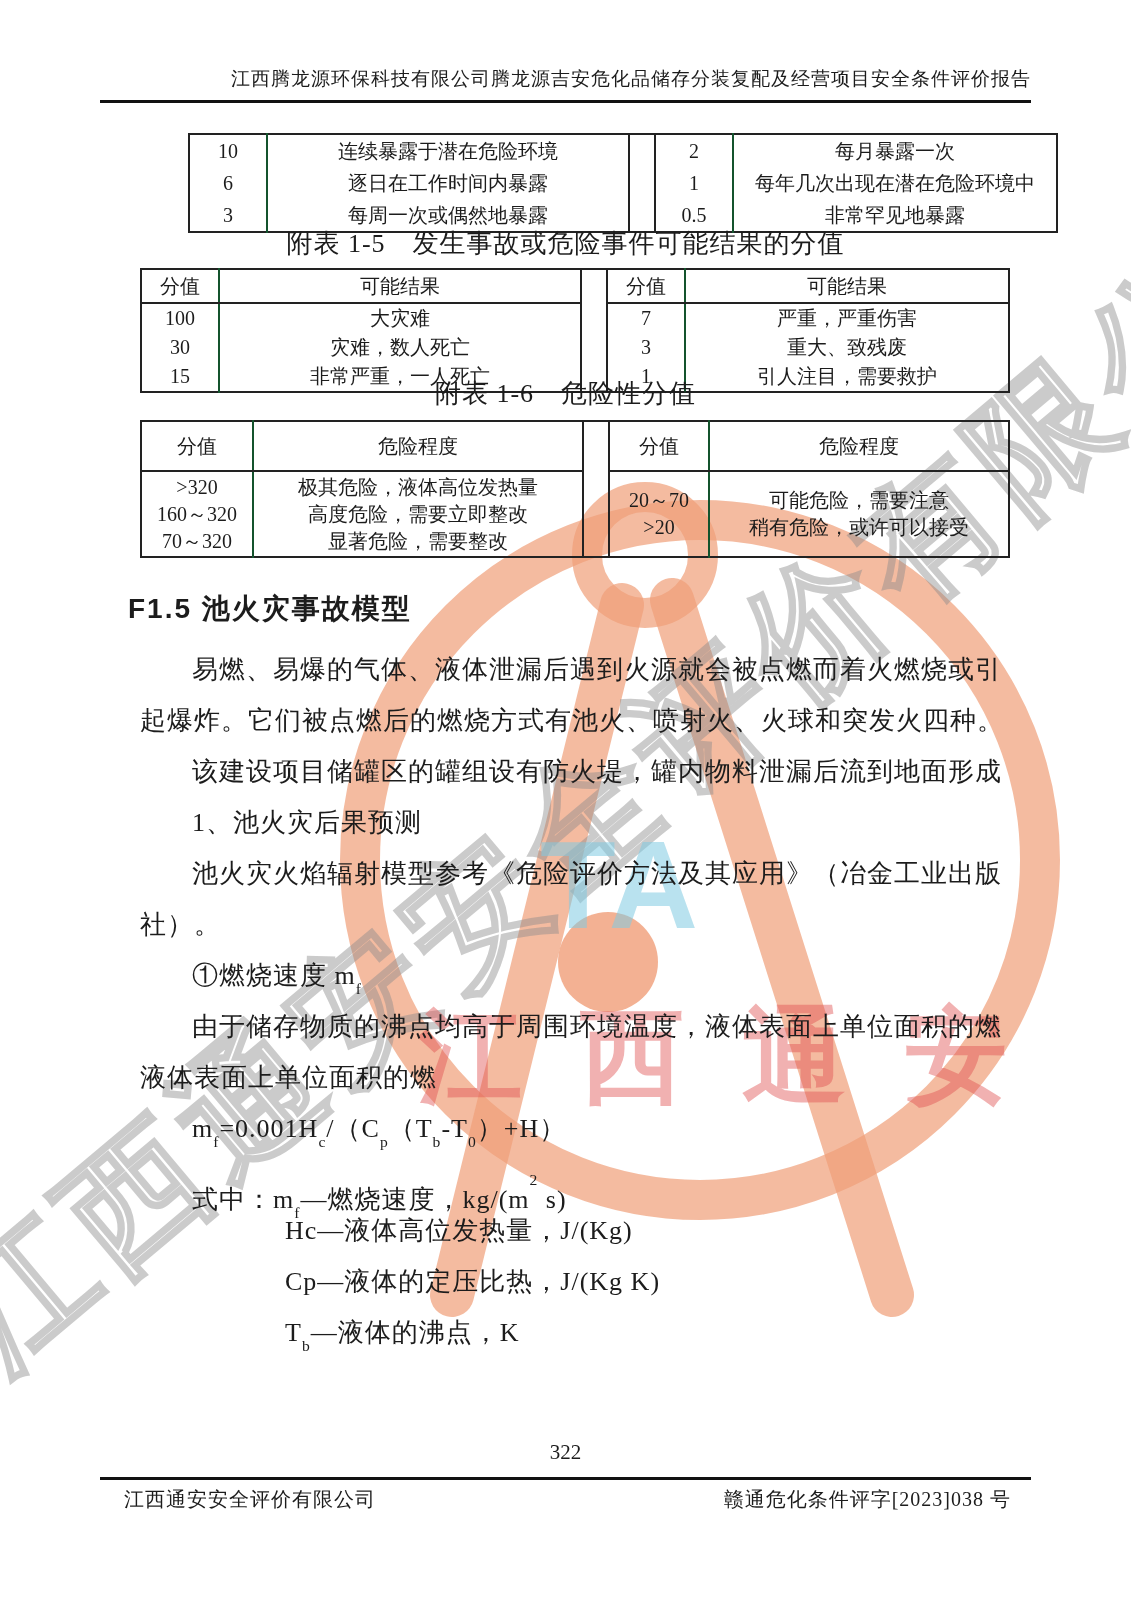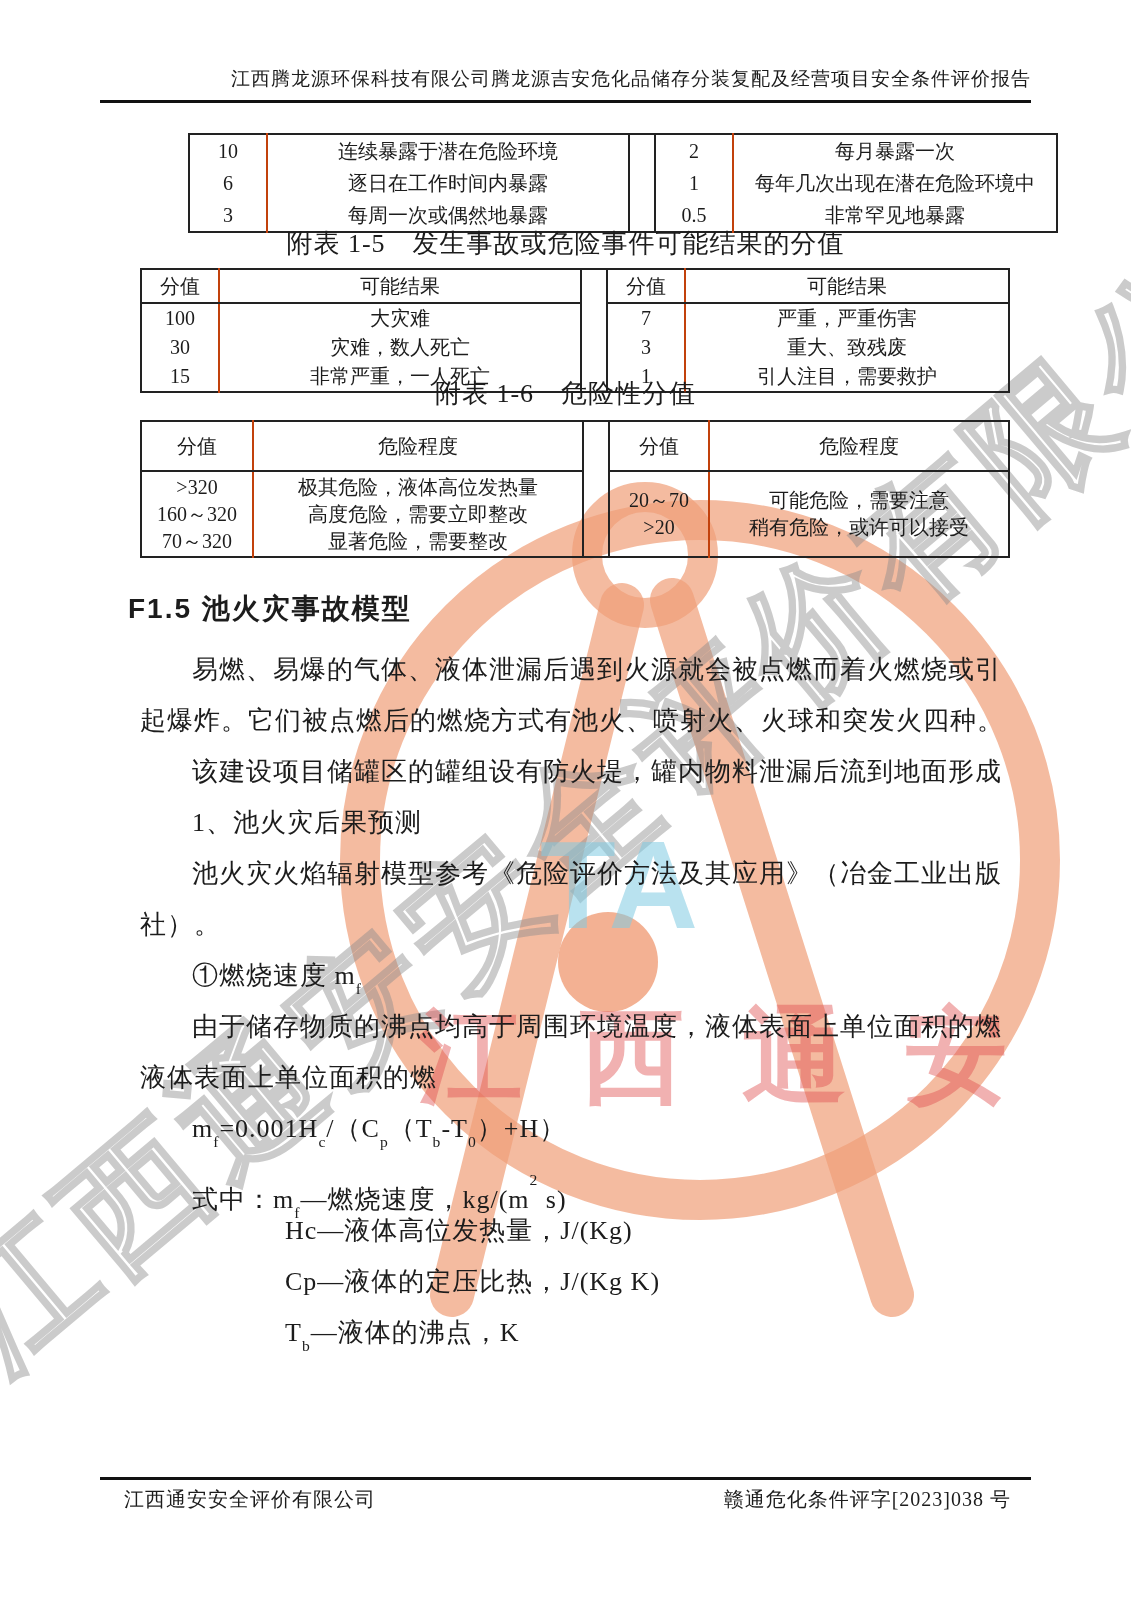--- a/index.html
+++ b/index.html
@@ -51,21 +51,21 @@
   table.doc{
     position:absolute;left:140px;width:870px;
     border-collapse:collapse;table-layout:fixed;
     font-size:20px;
   }
   table.doc{border:2px solid #222;}
   table.doc td,table.doc th{
     padding:1px 4px;text-align:center;vertical-align:middle;
     font-weight:normal;overflow:hidden;white-space:nowrap;
   }
-  td.vline,th.vline{border-left:2px solid #c2410c;}
+  td.vline,th.vline{border-left:2px solid #14532d;}
   td.gap,th.gap{border-left:2px solid #222;border-right:2px solid #222;}
   tr.hdr th{border-bottom:2px solid #222;height:30px;}
   tr.hdr th.gap{border-bottom:none;}
   .t-frag{top:133px;margin-left:48px;}
   .t-frag td{height:30px;}
   .t15{top:268px;}
   .t15 td{height:25px;}
   .t16{top:420px;}
   .t16 tr.hdr th{height:46px;}
   .t16 td{height:82px;white-space:normal;}
@@ -254,18 +254,19 @@
       <div class="ln ind">①燃烧速度 m<sub>f</sub></div>
       <div class="ln ind">由于储存物质的沸点均高于周围环境温度，液体表面上单位面积的燃</div>
       <div class="ln">液体表面上单位面积的燃</div>
       <div class="ln ind">m<sub>f</sub>=0.001H<sub>c</sub>/（C<sub>p</sub>（T<sub>b</sub>-T<sub>0</sub>）+H）</div>
       <div class="ln ind">式中：m<sub>f</sub>—燃烧速度，kg/(m<sup>2</sup> s)</div>
       <div class="ln ind2">Hc—液体高位发热量，J/(Kg)</div>
       <div class="ln ind2">Cp—液体的定压比热，J/(Kg K)</div>
       <div class="ln ind2">T<sub>b</sub>—液体的沸点，K</div>
     </div>
 
+    <div class="page-num">322</div>
     <div class="ftr-rule"></div>
     <div class="ftr-left">江西通安安全评价有限公司</div>
     <div class="ftr-right">赣通危化条件评字[2023]038 号</div>
 
   </div>
 </div>
 
 </body></html>

